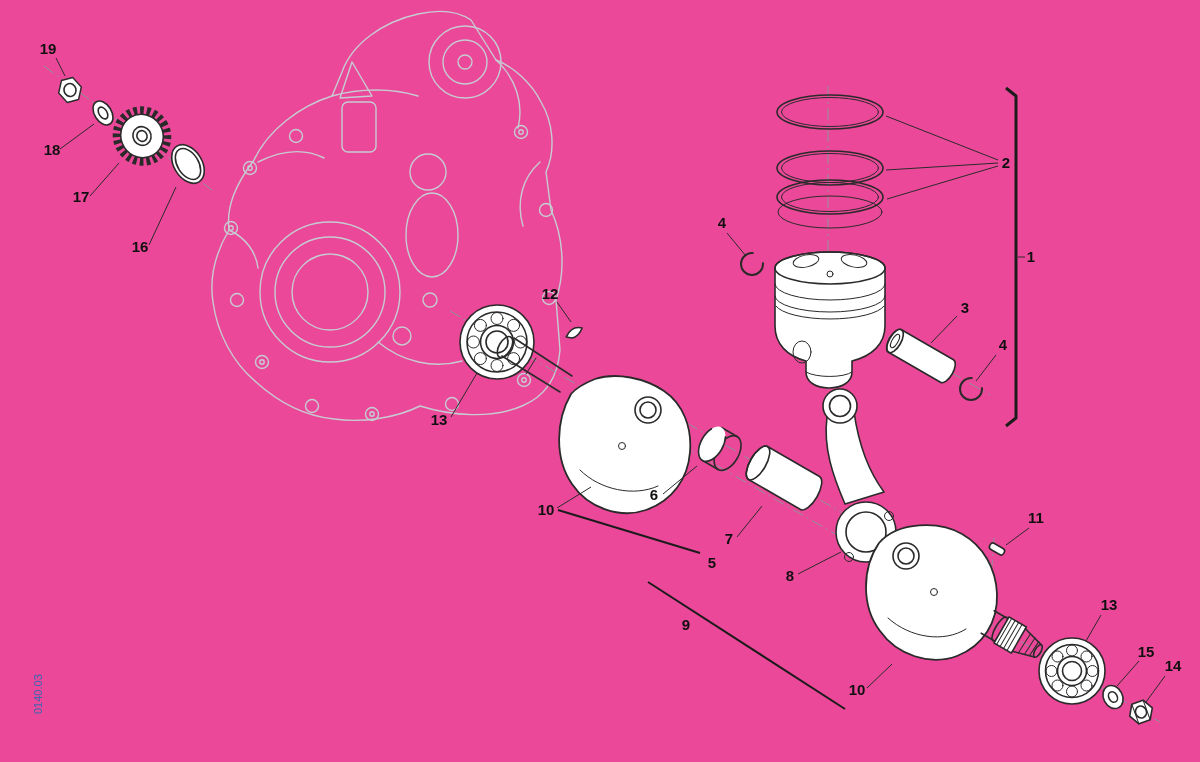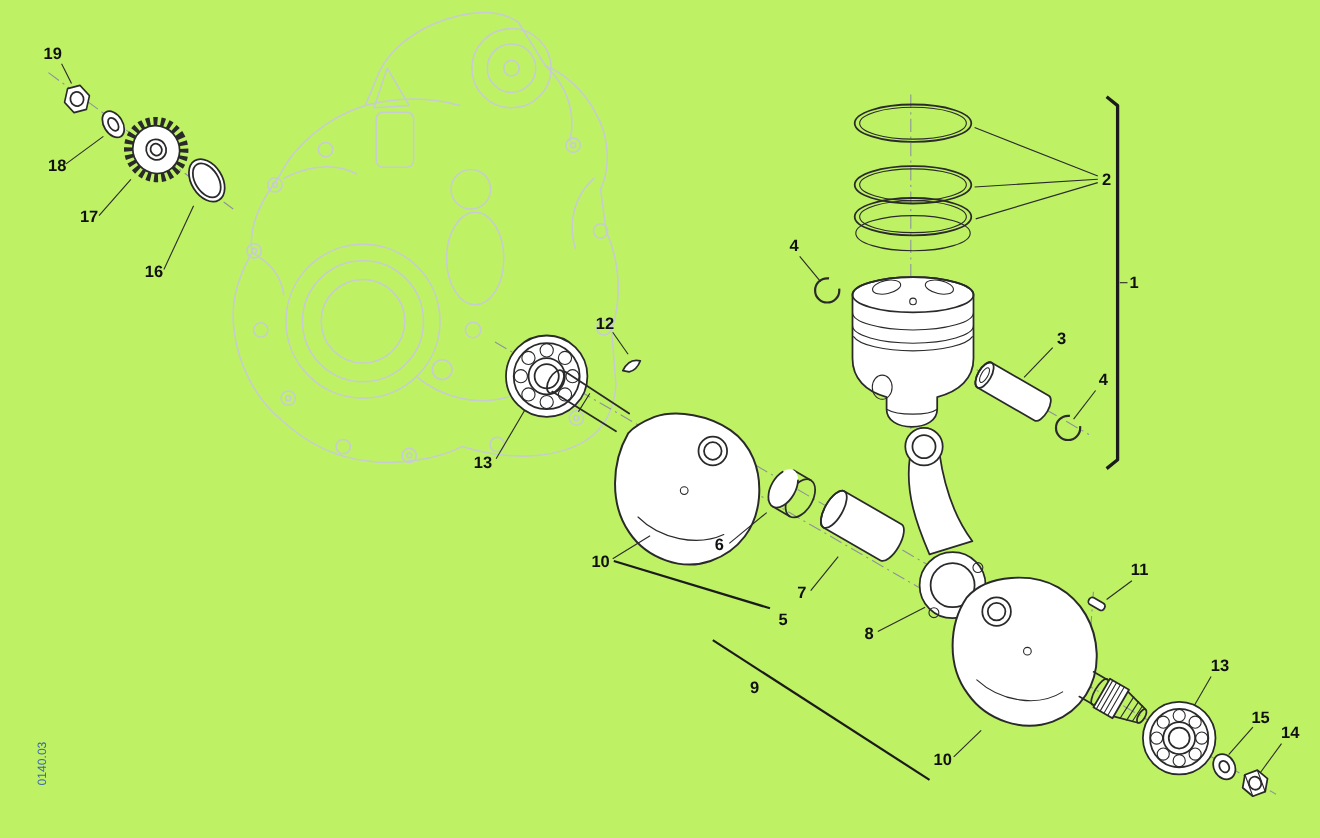--- a/index.html
+++ b/index.html
@@ -1,16 +1,16 @@
 <!DOCTYPE html>
 <html><head>
 <meta charset="utf-8">
 <style>
   html,body{margin:0;padding:0;background:#fff}
-  .stage{position:relative;width:1200px;height:762px;background:#bef264;overflow:hidden;
+  .stage{position:relative;width:1200px;height:762px;background:#ec4899;overflow:hidden;
          font-family:"Liberation Sans","DejaVu Sans",sans-serif}
   svg{display:block}
   .ln{fill:none;stroke:#2a2a2a;stroke-width:1.6;stroke-linecap:round;stroke-linejoin:round}
   .thin{stroke-width:1}
   .fillw{fill:#ffffff}
   .ghost{fill:none;stroke:#c6ccd2;stroke-width:1.4;stroke-linecap:round;stroke-linejoin:round}
   .dashdot{fill:none;stroke:#8d939a;stroke-width:1;stroke-dasharray:12 4 2 4}
   .leader{fill:none;stroke:#2a2a2a;stroke-width:1}
   .groupline{fill:none;stroke:#1b1b1b;stroke-width:2}
   .bracket{fill:none;stroke:#1b1b1b;stroke-width:3;stroke-linejoin:round}

